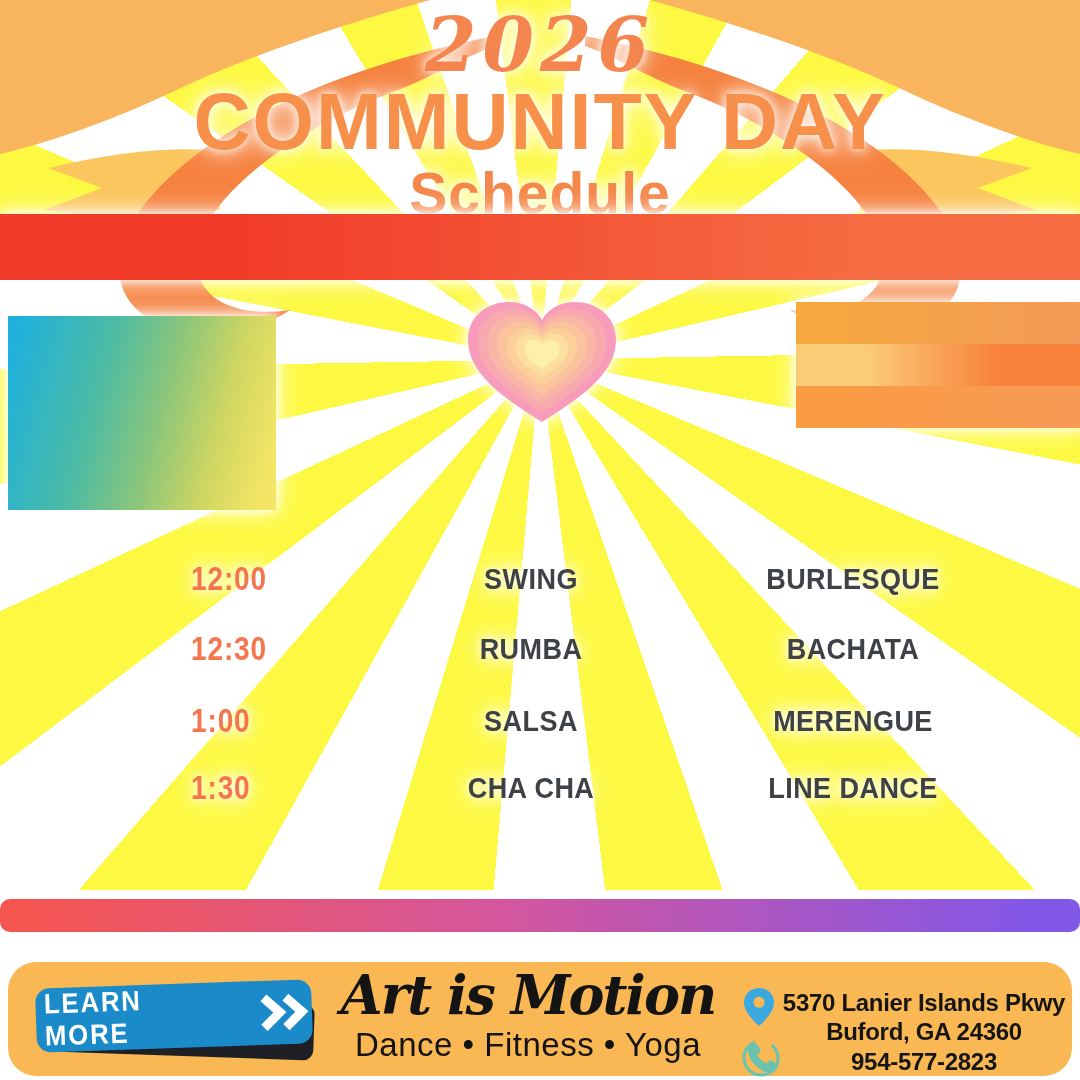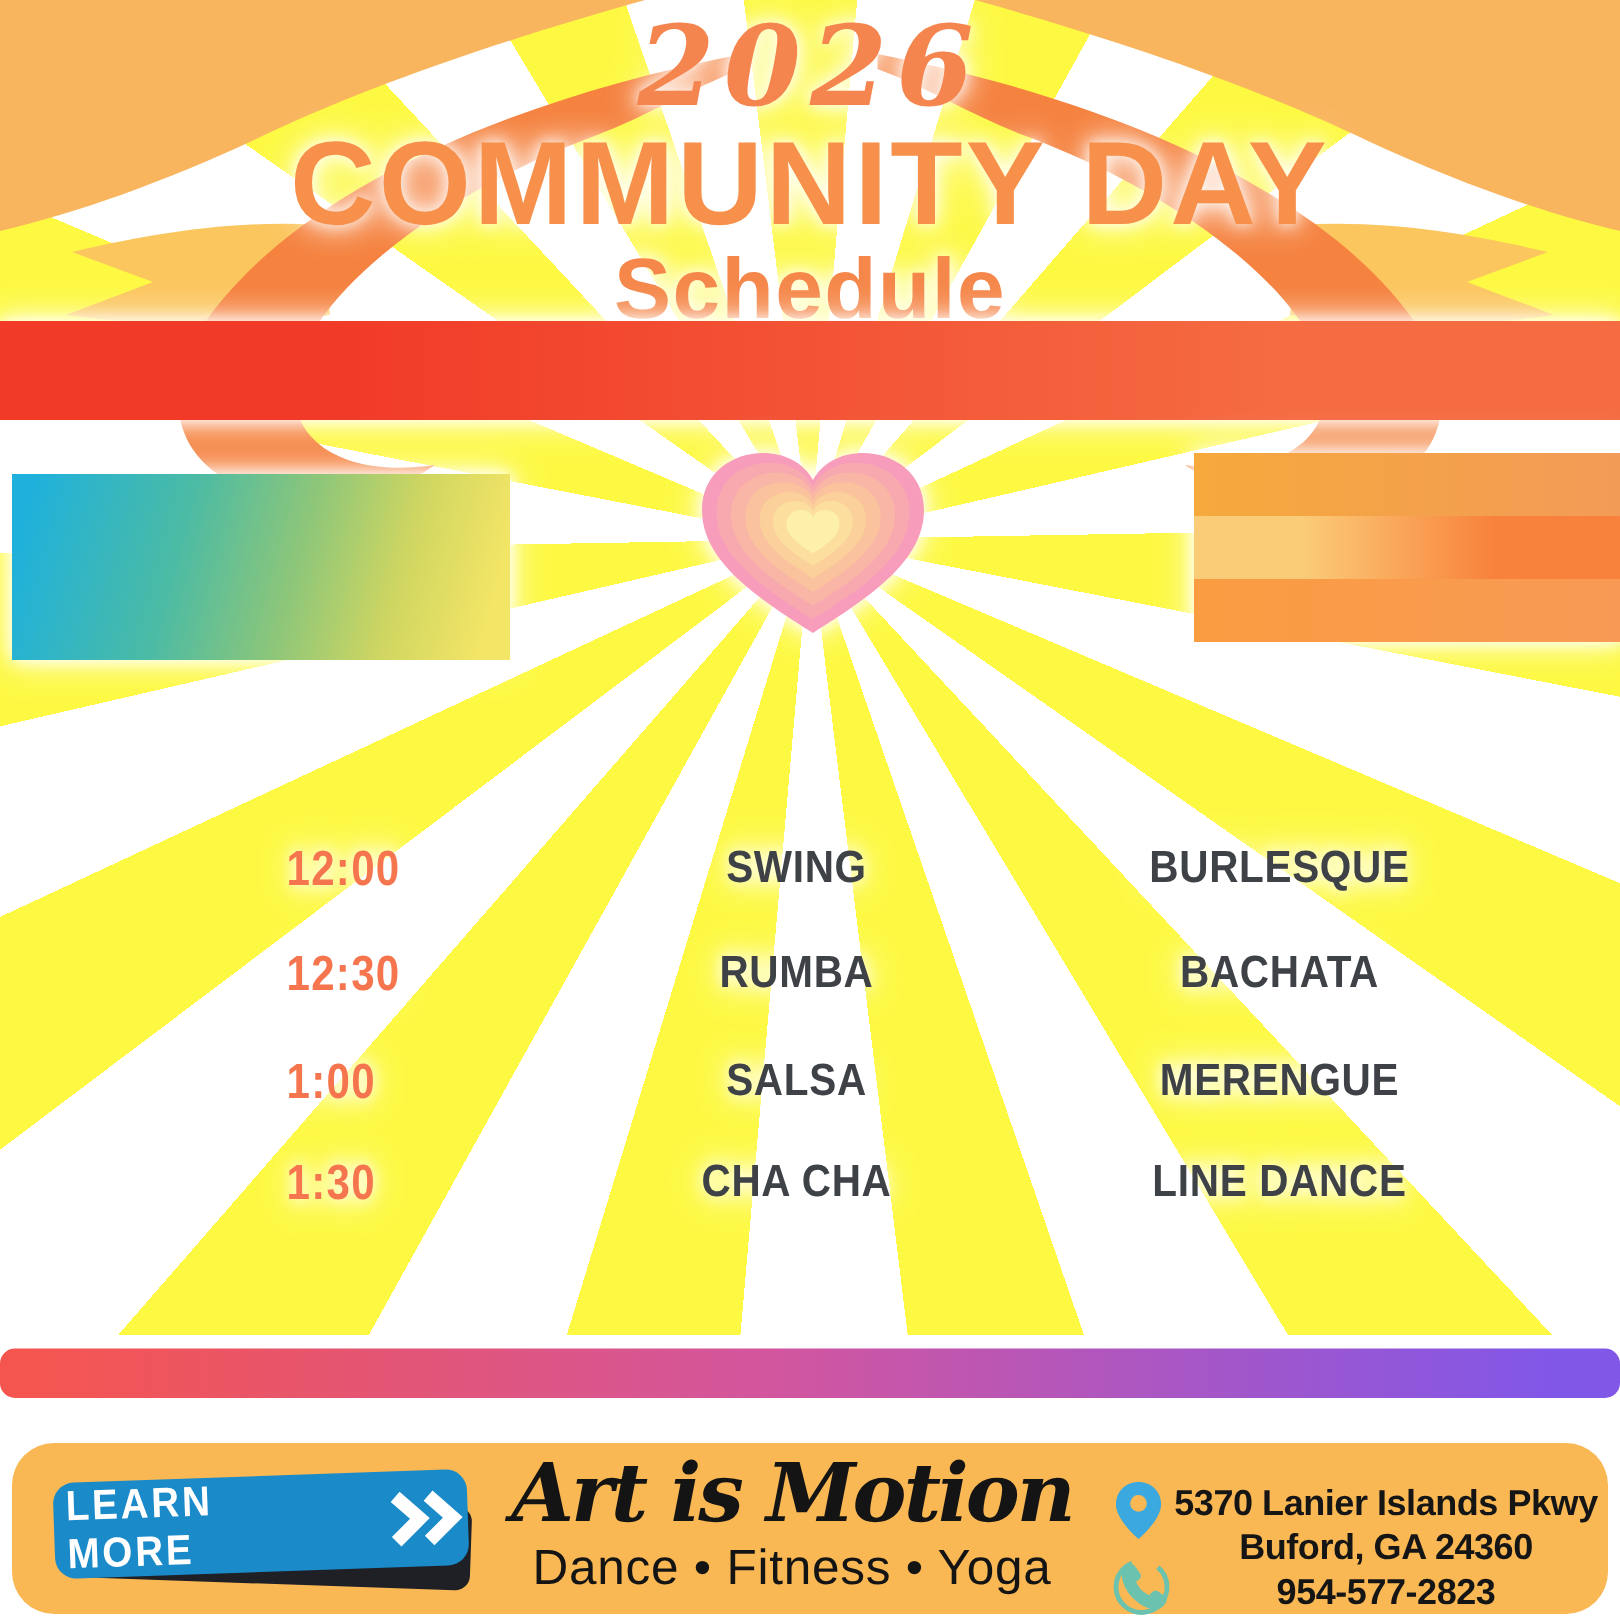--- a/index.html
+++ b/index.html
@@ -36,22 +36,22 @@
   .price{
     position:absolute;left:0;right:0;top:214px;text-align:center;
     font-family:"DejaVu Serif",serif;font-style:italic;font-weight:700;
     font-size:56px;background:linear-gradient(90deg,#F13A28 20%,#F56C42 80%);
     letter-spacing:2px;
   }
   
   .heart{position:absolute;left:460px;top:290px;}
   
   .tagline{
-    position:absolute;left:8px;top:316px;width:332px;text-align:center;
-    font-size:35px;font-weight:800;line-height:1.18;
+    position:absolute;left:8px;top:316px;width:268px;text-align:center;
+    font-size:41px;font-weight:800;line-height:1.18;
     background:linear-gradient(105deg,#1FB1DC 4%,#4CBBA4 34%,#8CC67A 56%,#CFD661 76%,#F3E566 94%);
   }
   .datetime{
     position:absolute;left:796px;top:302px;width:286px;text-align:center;
     font-size:36px;font-weight:800;line-height:1.17;
   }
   .dt1{background:linear-gradient(90deg,#F6A93C,#F29B58);}
   .dt2{background:linear-gradient(90deg,#FBCC78 25%,#F8823C 70%);}
   .dt3{background:linear-gradient(90deg,#FA9C41,#F89A55);}
   

